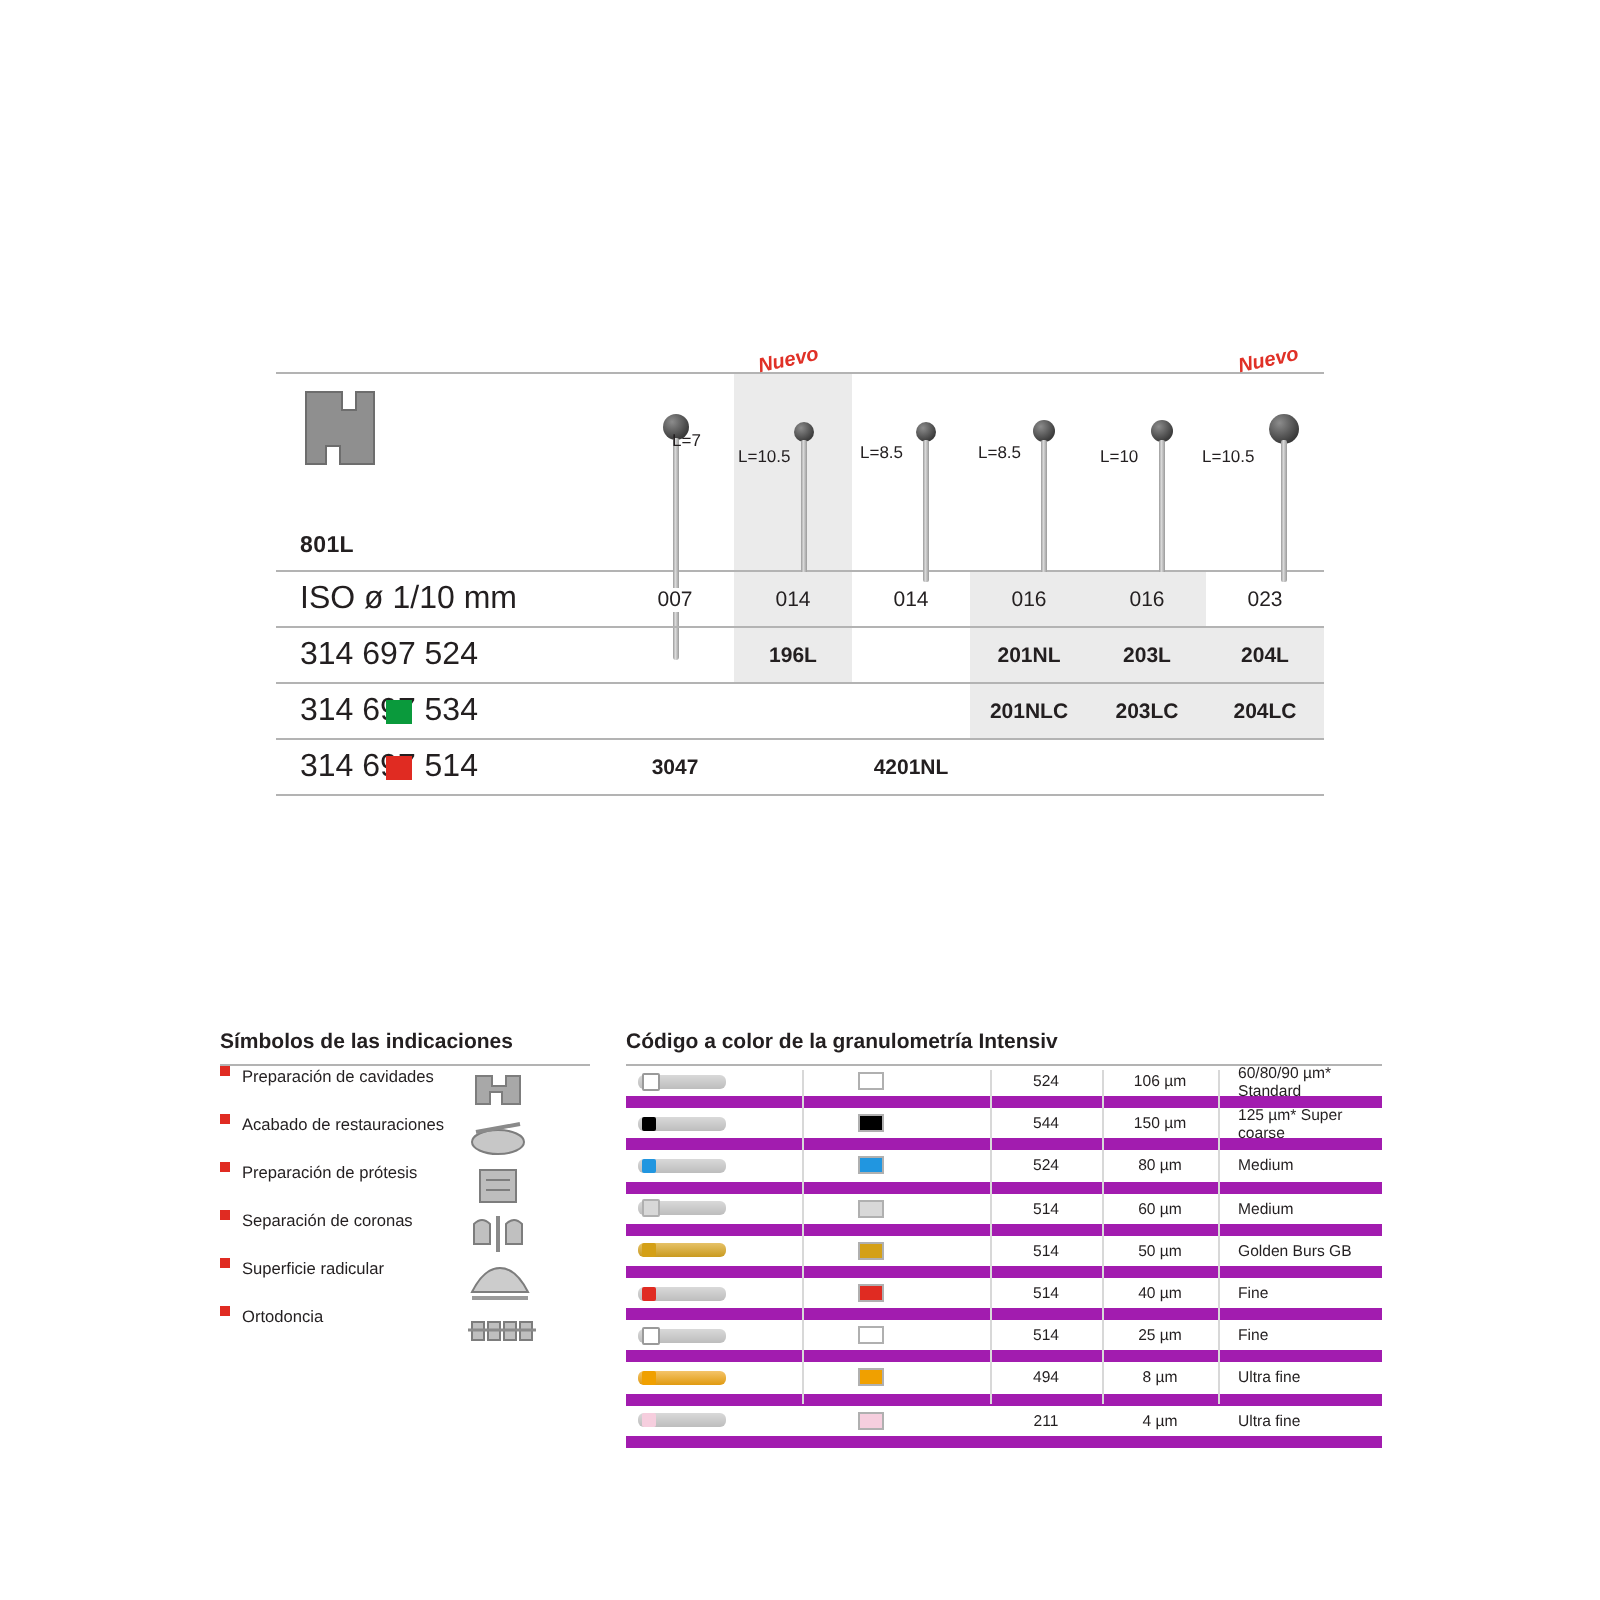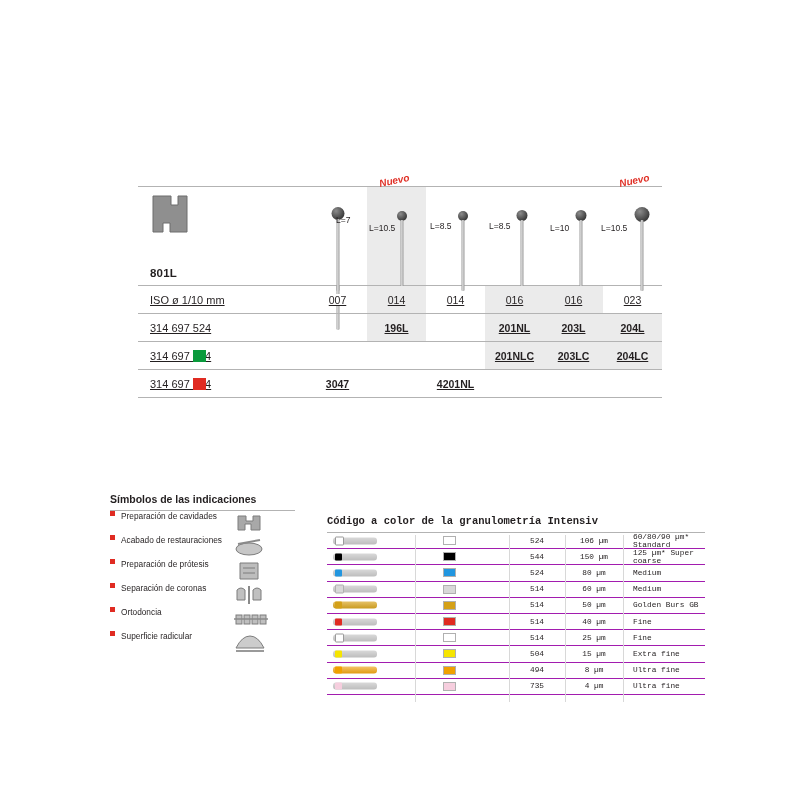--- a/index.html
+++ b/index.html
@@ -114,34 +114,32 @@
     border-bottom: 1px solid #b3b3b3;
     display: flex;
     align-items: stretch;
   }
   .pt-label {
     width: 170px;
     display: flex;
     align-items: center;
     padding-left: 12px;
     box-sizing: border-box;
-    font-size: 11px;
-    position: relative;
-    text-decoration: underline;
+    font-size: 16px;
+    position: relative;
   }
   .pt-label.bold { font-weight: bold; }
   .cell {
     width: 59px;
     display: flex;
     align-items: center;
     justify-content: center;
     font-size: 10.5px;
     position: relative;
     box-sizing: border-box;
-    text-decoration: underline;
   }
   .cell.shaded { background: #ebebeb; }
   .cell.bold { font-weight: bold; }
 
   
   .shank-through {
     position: absolute;
     left: 50%;
     transform: translateX(-50%);
     top: 0;
@@ -168,21 +166,21 @@
     width: 13px;
     height: 12px;
   }
   .sw-green { background: #0a9a3c; }
   .sw-red { background: #e02b22; }
 
   
   #symbols {
     position: absolute;
     left: 110px;
-    top: 493px;
+    top: 515px;
     width: 185px;
   }
   .sec-title {
     font-size: 10.5px;
     font-weight: bold;
     padding-bottom: 5px;
     border-bottom: 1px solid #b3b3b3;
   }
   .sym-row {
     display: flex;
@@ -201,36 +199,35 @@
     left: 110px;
     top: 50%;
     transform: translateY(-50%);
     width: 60px;
     height: 22px;
   }
 
   
   #grit {
     position: absolute;
-    left: 327px;
+    left: 313px;
     top: 515px;
     width: 378px;
-    font-family: Liberation Mono, monospace;
   }
   .grit-title {
     font-size: 10.5px;
     font-weight: bold;
     padding-bottom: 5px;
     border-bottom: 1px solid #b3b3b3;
   }
   .grit-row {
     display: flex;
     align-items: center;
     height: 15.2px;
-    border-bottom: 1px solid #a21caf;
+    border-bottom: 6px solid #a21caf;
     font-size: 7.8px;
   }
   .g-bur {
     width: 88px;
     position: relative;
     height: 100%;
   }
   .g-bur-shape {
     position: absolute;
     left: 6px;
@@ -447,42 +444,42 @@
       <svg width="60" height="22" viewBox="0 0 60 22">
         <path d="M17 6 q4 -4 8 0 v10 h-8 z" fill="#c0c0c0" stroke="#7d7d7d"></path>
         <path d="M33 6 q4 -4 8 0 v10 h-8 z" fill="#c0c0c0" stroke="#7d7d7d"></path>
         <rect x="28" y="2" width="2" height="18" fill="#8a8a8a"></rect>
       </svg>
     </span>
   </div>
 
   <div class="sym-row">
     <span class="sq"></span>
+    <span class="sym-txt">Superficie radicular</span>
+    <span class="sym-pic">
+      <svg width="60" height="22" viewBox="0 0 60 22">
+        <path d="M16 16 q6 -12 14 -12 q8 0 14 12 z" fill="#cccccc" stroke="#7d7d7d"></path>
+        <path d="M16 19 h28" stroke="#9a9a9a" stroke-width="2"></path>
+      </svg>
+    </span>
+  </div>
+
+  <div class="sym-row">
+    <span class="sq"></span>
     <span class="sym-txt">Ortodoncia</span>
     <span class="sym-pic">
       <svg width="60" height="22" viewBox="0 0 60 22">
         <rect x="16" y="7" width="6" height="9" fill="#bfbfbf" stroke="#7d7d7d"></rect>
         <rect x="24" y="7" width="6" height="9" fill="#bfbfbf" stroke="#7d7d7d"></rect>
         <rect x="32" y="7" width="6" height="9" fill="#bfbfbf" stroke="#7d7d7d"></rect>
         <rect x="40" y="7" width="6" height="9" fill="#bfbfbf" stroke="#7d7d7d"></rect>
         <path d="M14 11 h34" stroke="#8a8a8a" stroke-width="1.5"></path>
       </svg>
     </span>
   </div>
-
-  <div class="sym-row">
-    <span class="sq"></span>
-    <span class="sym-txt">Superficie radicular</span>
-    <span class="sym-pic">
-      <svg width="60" height="22" viewBox="0 0 60 22">
-        <path d="M16 16 q6 -12 14 -12 q8 0 14 12 z" fill="#cccccc" stroke="#7d7d7d"></path>
-        <path d="M16 19 h28" stroke="#9a9a9a" stroke-width="2"></path>
-      </svg>
-    </span>
-  </div>
 </div>
 
 <div id="grit">
   <div class="grit-title">Código a color de la granulometría Intensiv</div>
 
   <div class="grit-row">
     <span class="g-bur">
       <i class="g-bur-shape"></i>
         <i class="g-bur-ring" style="background:#ffffff;border:1px solid #9a9a9a;"></i>
     </span>
@@ -566,32 +563,20 @@
         <i class="g-bur-ring" style="background:#ffffff;border:1px solid #9a9a9a;"></i>
     </span>
     <span class="g-color">
         <i style="background:#ffffff;"></i>
       </span>
     <span class="g-num">514</span>
     <span class="g-um">25 µm</span>
     <span class="g-desc">Fine</span>
   </div>
 
-  <div class="grit-row">
-    <span class="g-bur">
-      <i class="g-bur-shape"></i>
-        <i class="g-bur-ring" style="background:#f6e500;"></i>
-    </span>
-    <span class="g-color">
-        <i style="background:#f6e500;"></i>
-      </span>
-    <span class="g-num">504</span>
-    <span class="g-um">15 µm</span>
-    <span class="g-desc">Extra fine</span>
-  </div>
 
   <div class="grit-row">
     <span class="g-bur">
       <i class="g-bur-shape" style="background:linear-gradient(to bottom,#f4c46a,#e09a10);"></i>
         <i class="g-bur-ring" style="background:#f0a000;"></i>
     </span>
     <span class="g-color">
         <i style="background:#f0a000;"></i>
       </span>
     <span class="g-num">494</span>
@@ -600,21 +585,21 @@
   </div>
 
   <div class="grit-row">
     <span class="g-bur">
       <i class="g-bur-shape"></i>
         <i class="g-bur-ring" style="background:#f6cede;"></i>
     </span>
     <span class="g-color">
         <i style="background:#f6cede;"></i>
       </span>
-    <span class="g-num">735</span>
+    <span class="g-num">211</span>
     <span class="g-um">4 µm</span>
     <span class="g-desc">Ultra fine</span>
   </div>
 
   <div class="v-sep" style="left:88px;top:20px;height:167px;"></div>
   <div class="v-sep" style="left:182px;top:20px;height:167px;"></div>
   <div class="v-sep" style="left:238px;top:20px;height:167px;"></div>
   <div class="v-sep" style="left:296px;top:20px;height:167px;"></div>
 </div>
 

